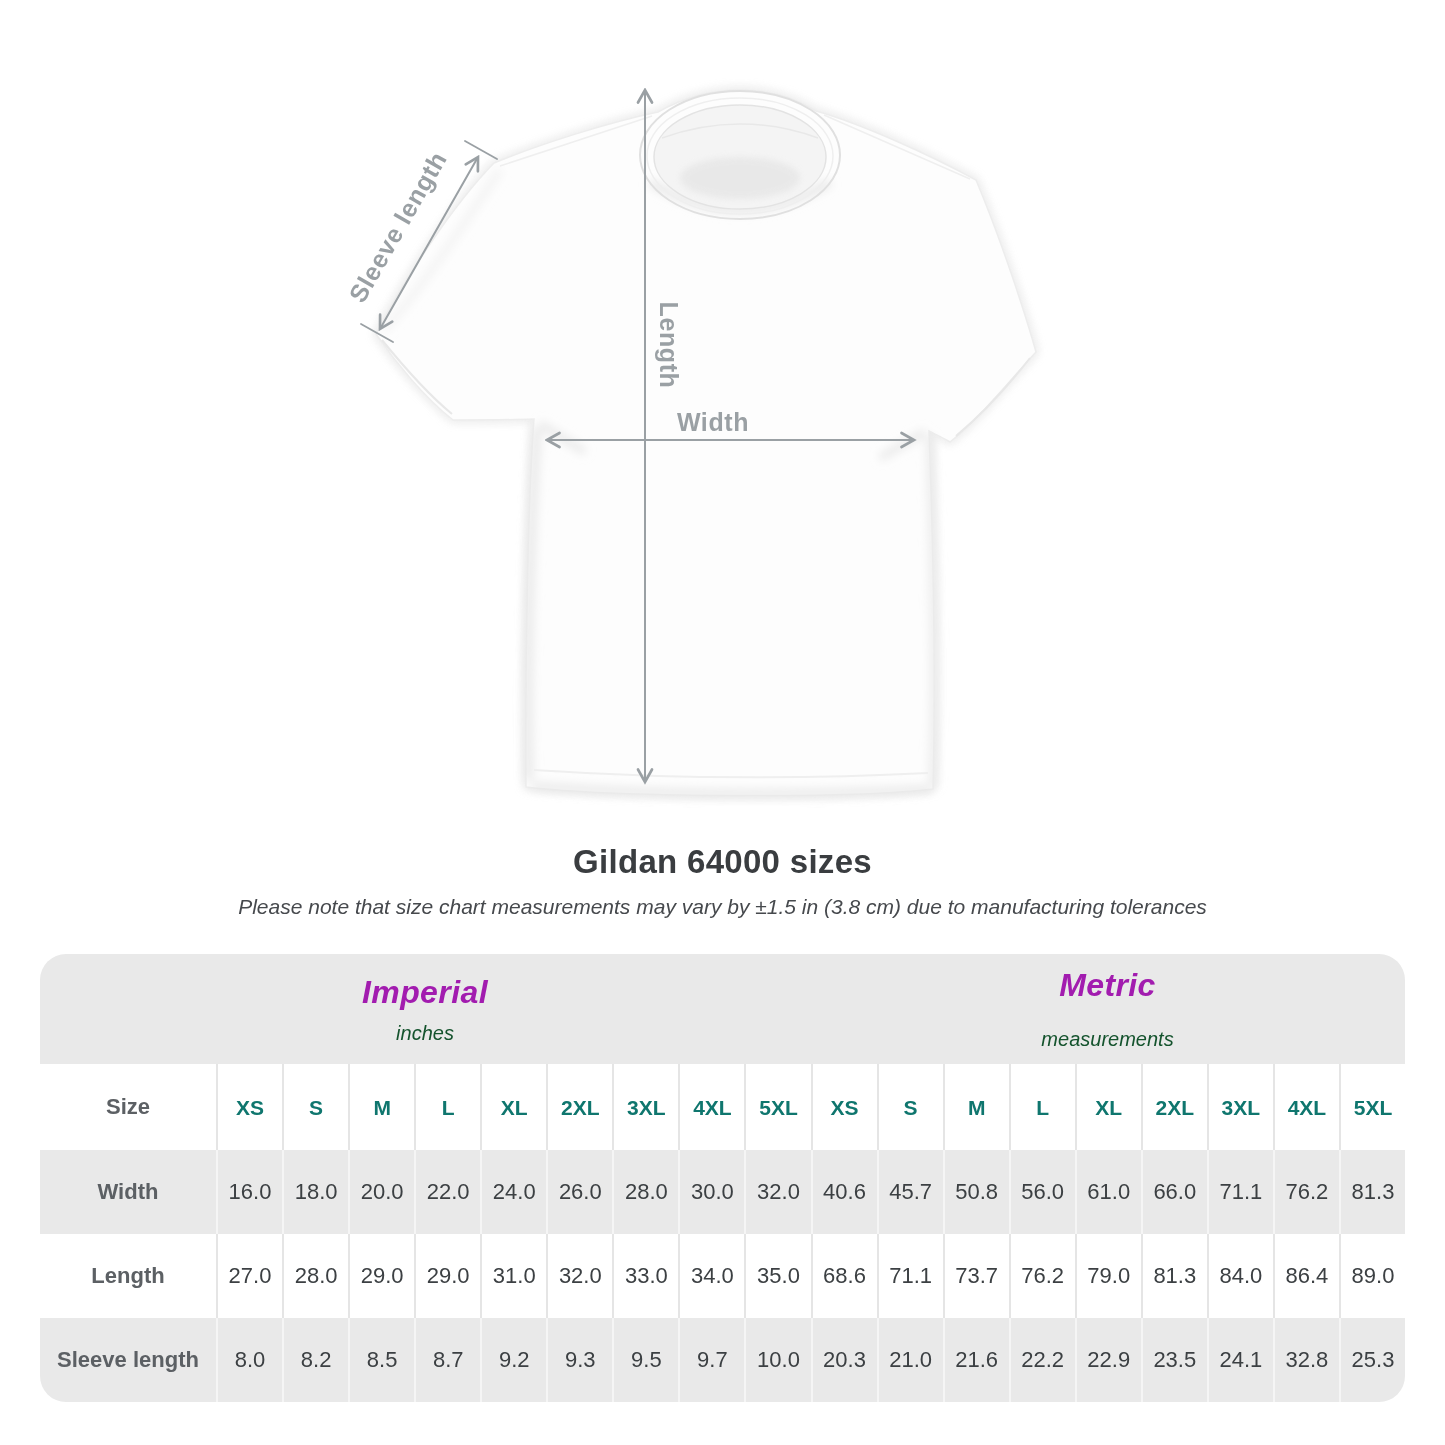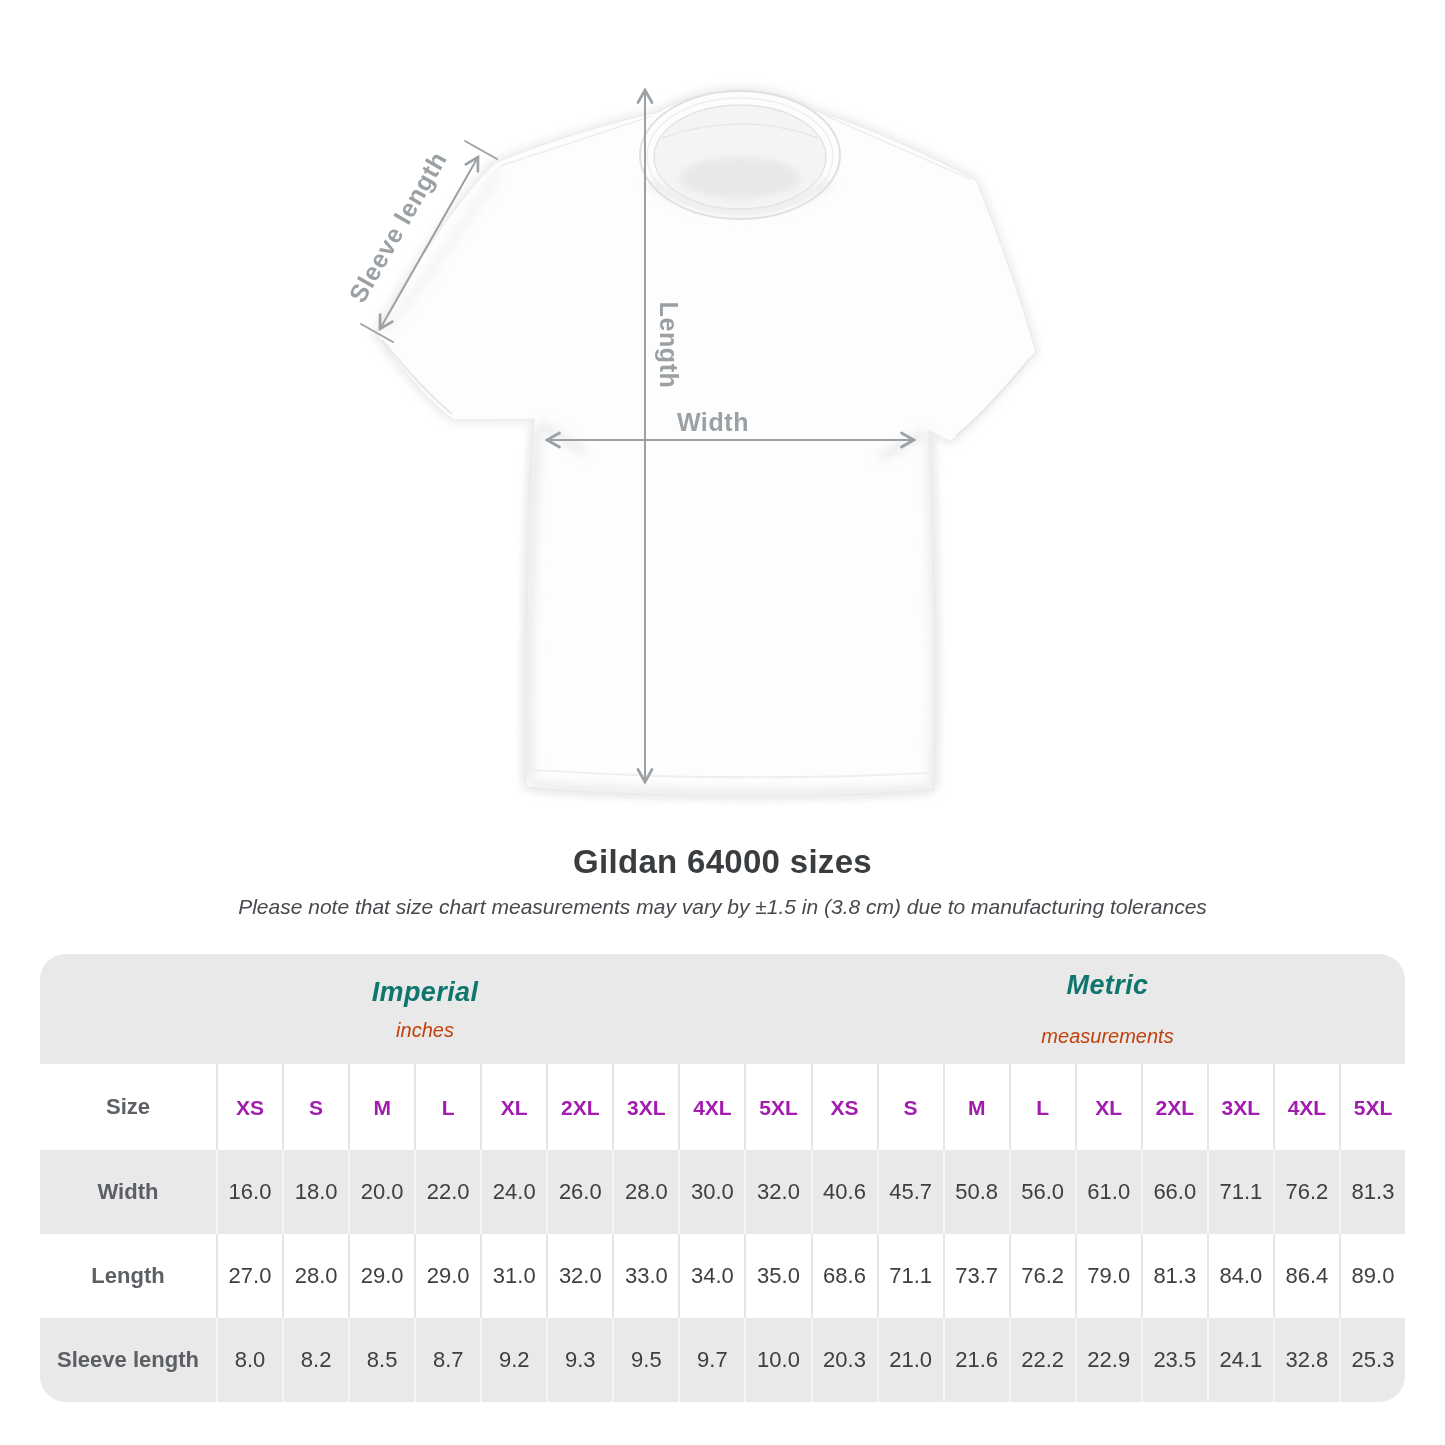--- a/index.html
+++ b/index.html
@@ -24,36 +24,36 @@
   .subtitle{
     position:absolute;top:895px;left:0;width:100%;text-align:center;
     font-size:21px;font-style:italic;color:#46494d;
   }
   
   .size-table{position:absolute;left:40px;top:954px;width:1365px;}
   .band{display:flex;height:110px;background:#e9e9e9;border-radius:26px 26px 0 0;}
   .band-sec{display:flex;flex-direction:column;align-items:center;justify-content:center;gap:11px;}
   .band-sec.imperial{width:770px;}
   .band-sec.metric{flex:1;gap:24px;}
-  .band-title{font-size:27px;font-weight:700;font-style:italic;color:#0f766e;letter-spacing:.4px;}
-  .band-sub{font-size:20px;font-style:italic;color:#c2410c;}
+  .band-title{font-size:32px;font-weight:700;font-style:italic;color:#a21caf;letter-spacing:.4px;}
+  .band-sub{font-size:20px;font-style:italic;color:#14532d;}
   .trow{display:grid;grid-template-columns:176px repeat(18,1fr);}
   .row-sizes{height:86px;}
   .trow.data-row{height:84px;}
   .stripe-white{background:#ffffff;text-align:right;}
   .stripe-gray{background:#e9e9e9;}
   .row-last{border-radius:0 0 26px 26px;overflow:hidden;}
   .cell{
     display:flex;align-items:center;justify-content:center;
     font-size:22px;color:#3c4043;line-height:1;
   }
   .stripe-white .cell:not(:first-child){border-left:2px solid #e5e5e5;}
   .stripe-gray  .cell:not(:first-child){border-left:2px solid #f5f5f5;}
   .label-cell{font-weight:700;color:#5c6064;font-size:22px;}
-  .size-cell{font-weight:700;color:#a21caf;font-size:21px;}
+  .size-cell{font-weight:700;color:#0f766e;font-size:21px;}
 </style>
 </head>
 <body>
 
 <div class="figure">
   <svg width="1445" height="845" viewBox="0 0 1445 845">
     <defs>
       <filter id="soft" x="-30%" y="-30%" width="160%" height="160%">
         <feGaussianBlur stdDeviation="5"></feGaussianBlur>
       </filter>

